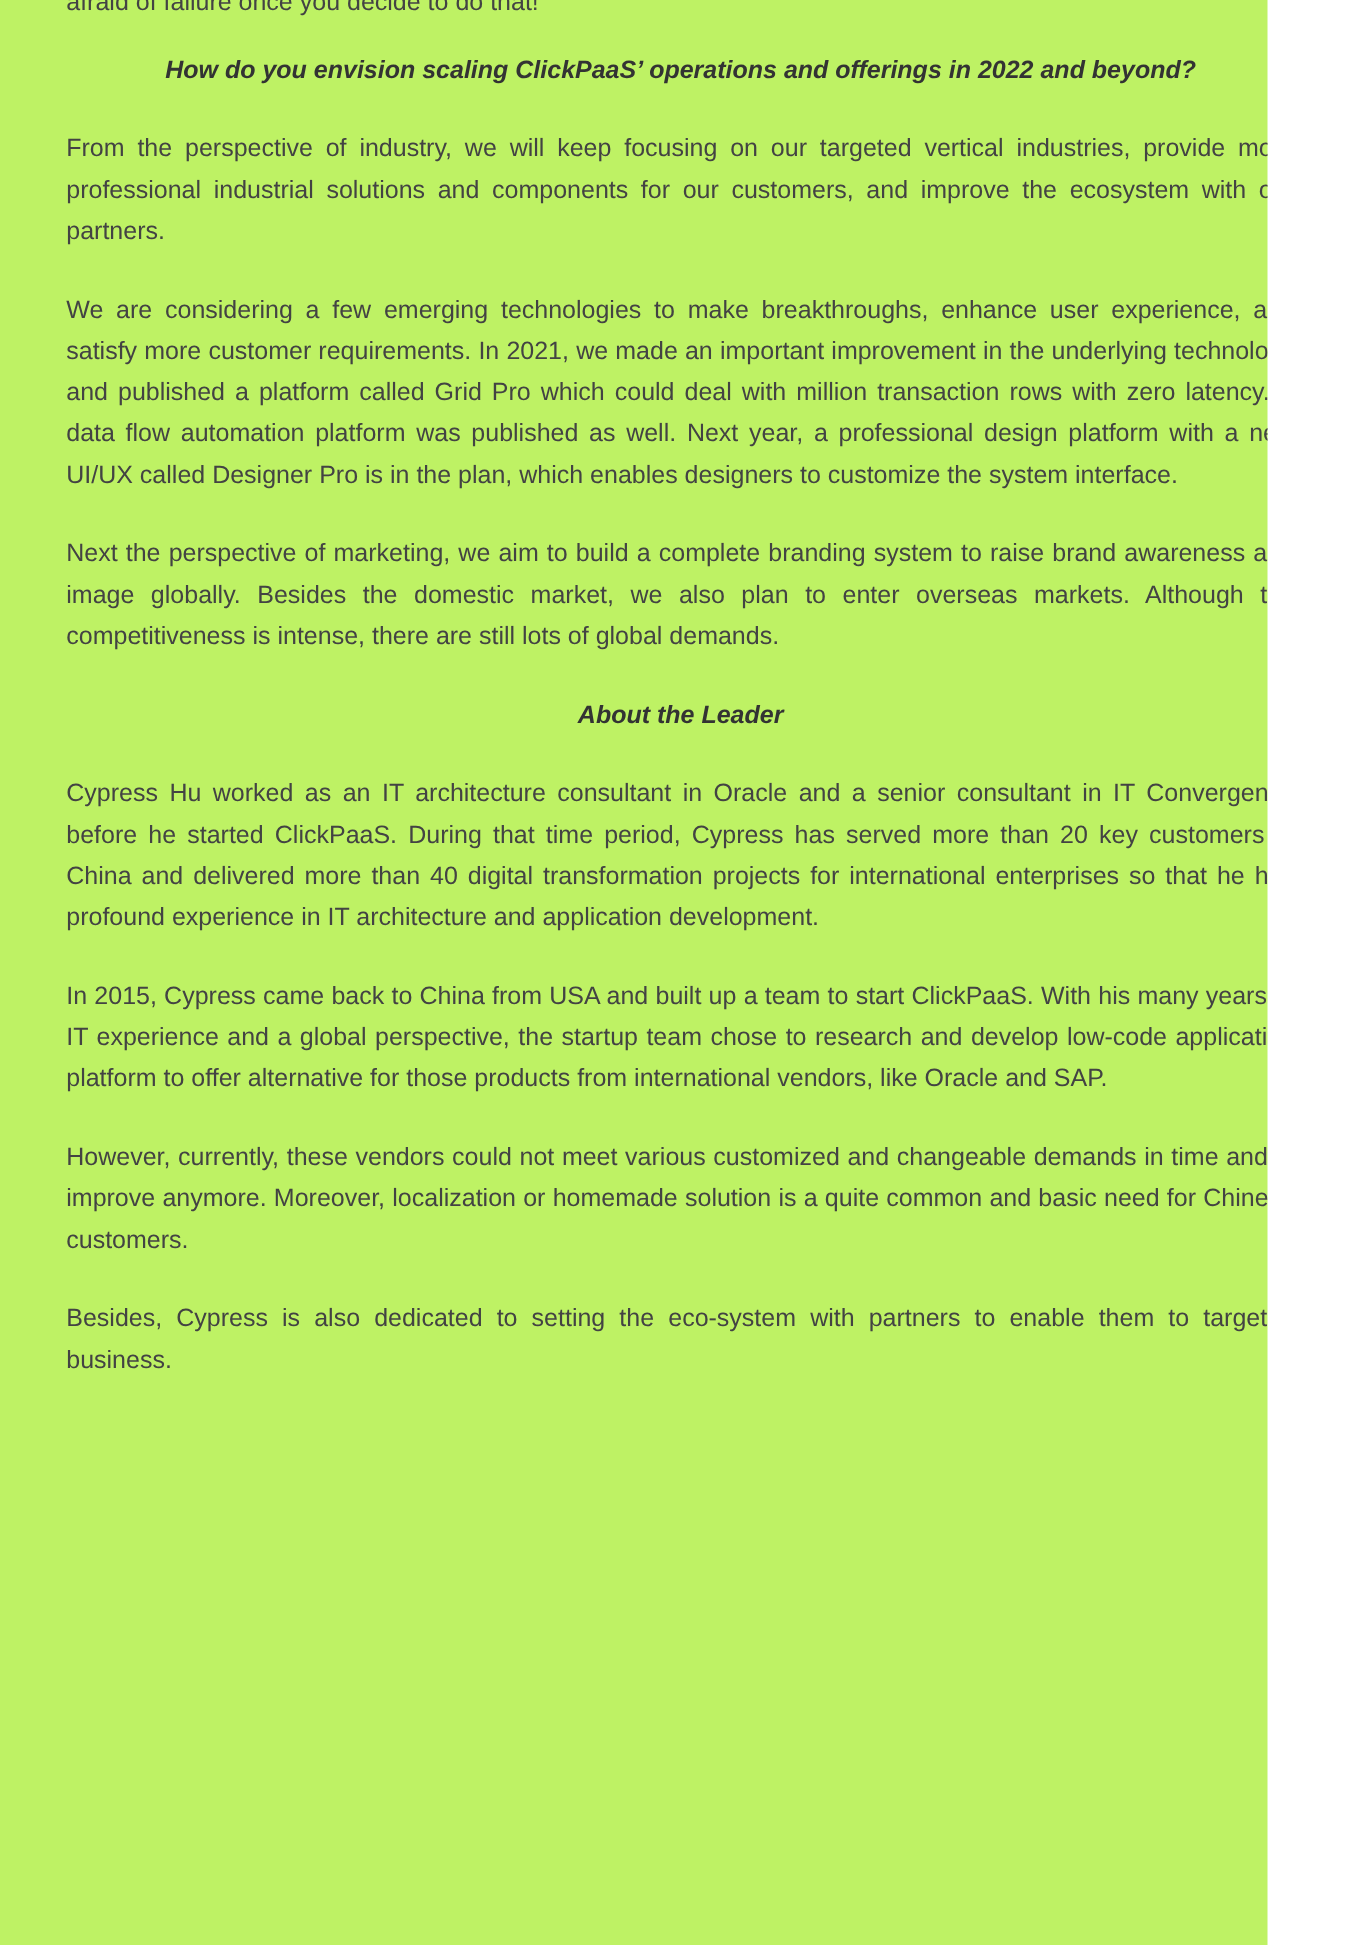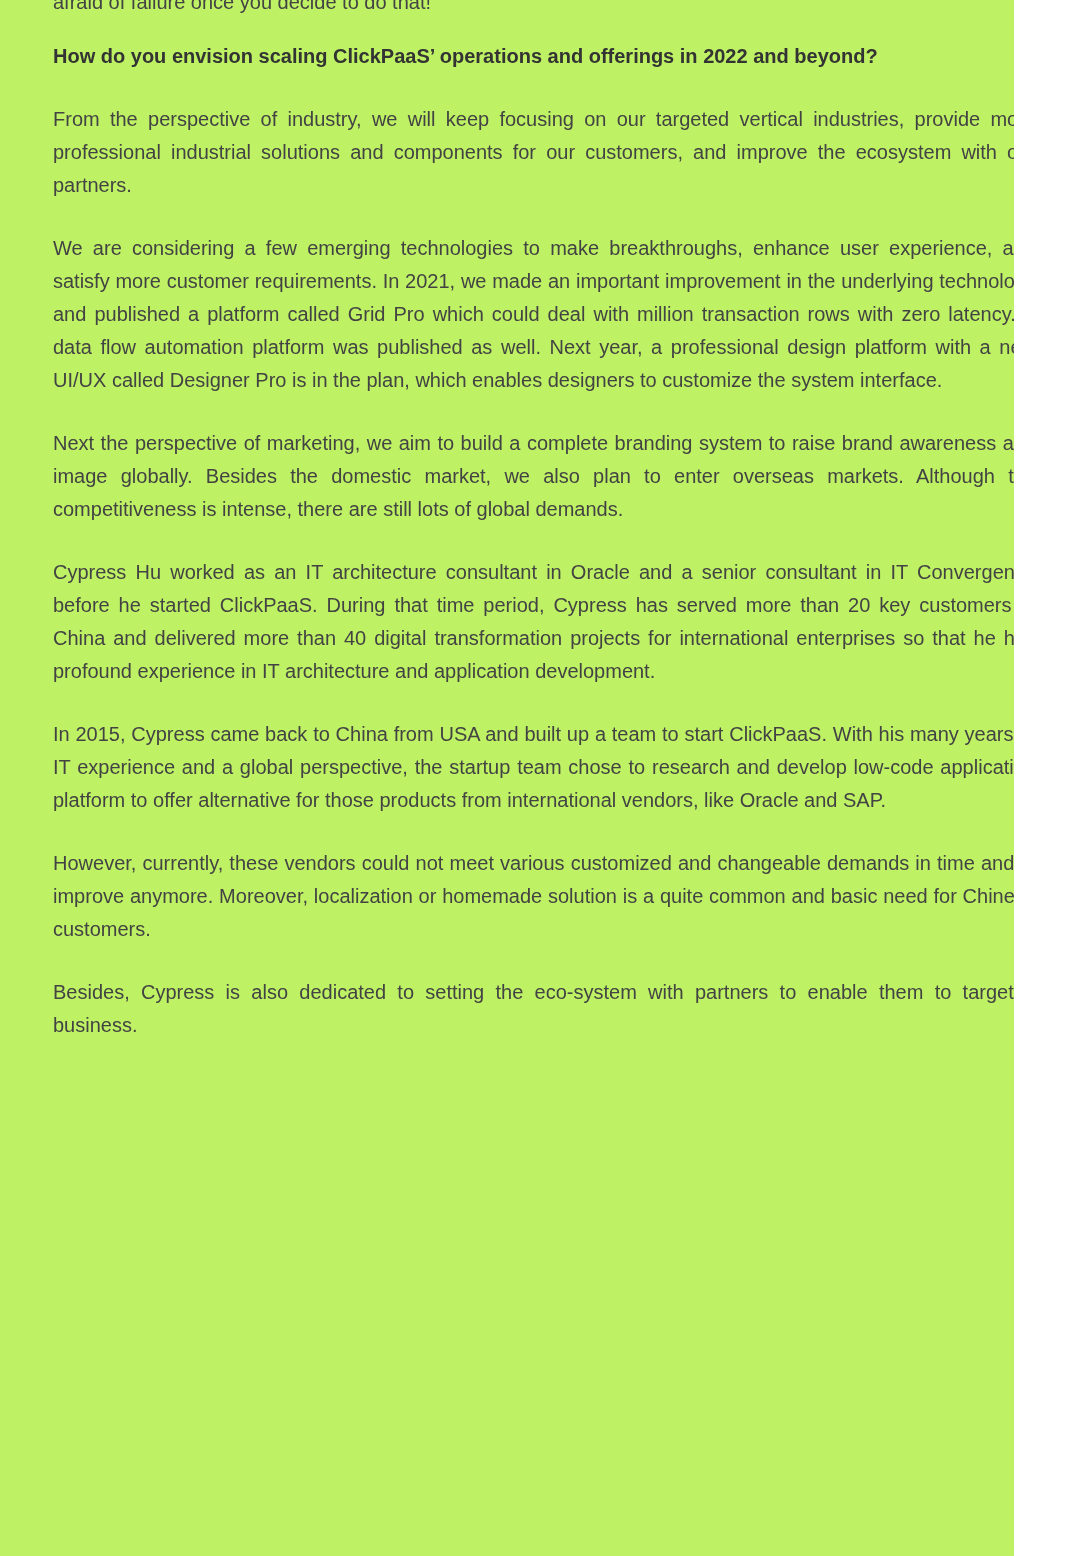--- a/index.html
+++ b/index.html
@@ -25,21 +25,22 @@
   }
   .article p {
     margin: 0 0 30px 0;
   }
   .article h2 {
     font-size: 20px;
     line-height: 33px;
     font-weight: bold;
     color: #333333;
     margin: 0 0 30px 0;
-    text-align: left;
+    text-align: center;
+    font-style: italic;
   }
   .article h2.question-heading {
     margin-top: -9px;
   }
 </style>
 </head>
 <body>
 
 <div class="page">
   <div class="article">
@@ -48,20 +49,21 @@
 
     <h2 class="question-heading">How do you envision scaling ClickPaaS’ operations and offerings in 2022 and beyond?</h2>
 
     <p>From the perspective of industry, we will keep focusing on our targeted vertical industries, provide more professional industrial solutions and components for our customers, and improve the ecosystem with our partners.</p>
 
 
     <p>We are considering a few emerging technologies to make breakthroughs, enhance user experience, and satisfy more customer requirements. In 2021, we made an important improvement in the underlying technology and published a platform called Grid Pro which could deal with million transaction rows with zero latency. A data flow automation platform was published as well. Next year, a professional design platform with a new UI/UX called Designer Pro is in the plan, which enables designers to customize the system interface.</p>
 
     <p>Next the perspective of marketing, we aim to build a complete branding system to raise brand awareness and image globally. Besides the domestic market, we also plan to enter overseas markets. Although the competitiveness is intense, there are still lots of global demands.</p>
 
+    <h2>About the Leader</h2>
 
     <p>Cypress Hu worked as an IT architecture consultant in Oracle and a senior consultant in IT Convergence before he started ClickPaaS. During that time period, Cypress has served more than 20 key customers in China and delivered more than 40 digital transformation projects for international enterprises so that he has profound experience in IT architecture and application development.</p>
 
     <p>In 2015, Cypress came back to China from USA and built up a team to start ClickPaaS. With his many years of IT experience and a global perspective, the startup team chose to research and develop low-code application platform to offer alternative for those products from international vendors, like Oracle and SAP.</p>
 
 
     <p>However, currently, these vendors could not meet various customized and changeable demands in time and in improve anymore. Moreover, localization or homemade solution is a quite common and basic need for Chinese customers.</p>
 
 
     <p>Besides, Cypress is also dedicated to setting the eco-system with partners to enable them to targeted business.</p>

